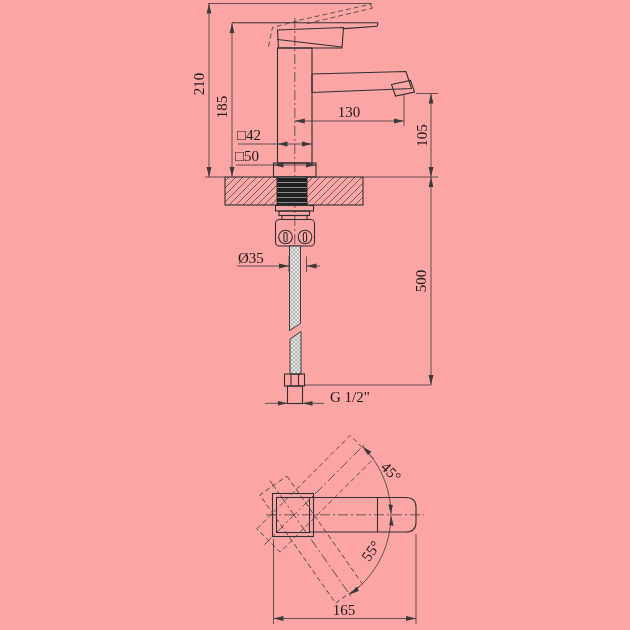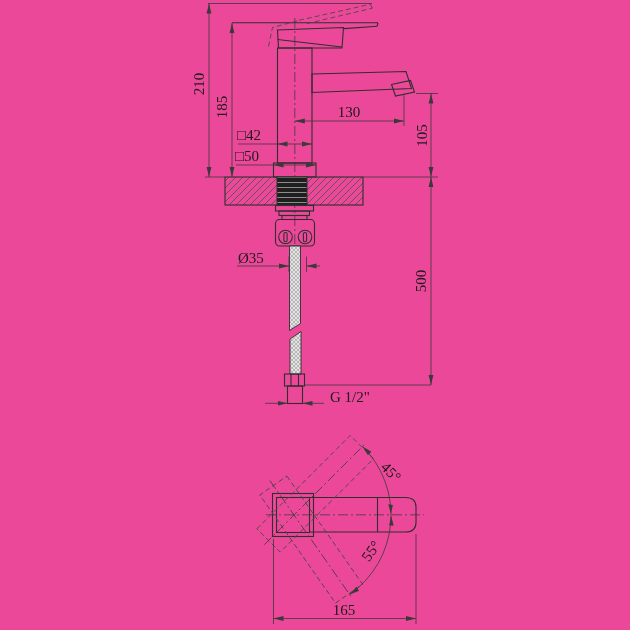--- a/index.html
+++ b/index.html
@@ -1,16 +1,16 @@
 <!DOCTYPE html>
 <html><head>
 <meta charset="utf-8">
 <style>
   html,body{margin:0;padding:0;background:#ffffff;}
-  .canvas{position:relative;width:630px;height:630px;background:#ec4899;overflow:hidden;}
+  .canvas{position:relative;width:630px;height:630px;background:#fca5a5;overflow:hidden;}
   svg{display:block;}
   .obj{stroke:#2f2f2f;stroke-width:1.1;fill:none;stroke-linejoin:miter;stroke-linecap:butt;}
   .thin{stroke:#3a3a3a;stroke-width:0.8;fill:none;}
   .dim{stroke:#3a3a3a;stroke-width:0.8;fill:none;}
   .cl{stroke:#3a3a3a;stroke-width:0.75;fill:none;stroke-dasharray:10 3 2 3;}
   .dash{stroke:#4a4a4a;stroke-width:0.9;fill:none;stroke-dasharray:5 3;}
   .lbl{font-family:"Liberation Serif","DejaVu Serif","DejaVu Sans",serif;font-size:15px;fill:#1a1a1a;}
 </style>
 </head>
 <body>

